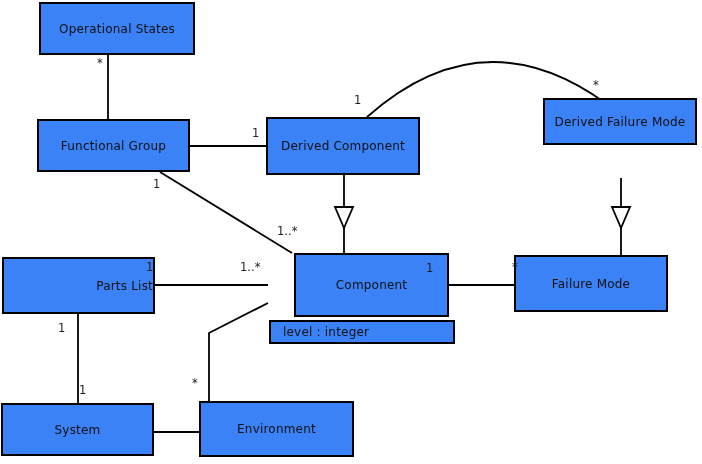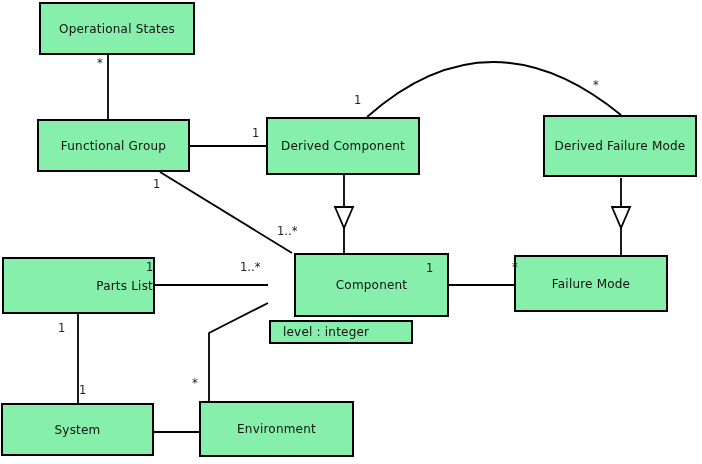--- a/index.html
+++ b/index.html
@@ -27,21 +27,21 @@
     fill: none;
   }
   .wires polygon {
     fill: #ffffff;
     stroke: #000000;
     stroke-width: 1.8;
   }
   .cls {
     position: absolute;
     box-sizing: border-box;
-    background: #86efac;
+    background: #3b82f6;
     border: 2px solid #000000;
     display: flex;
     align-items: center;
     justify-content: center;
     text-align: center;
     font-size: 12px;
     color: #111111;
     z-index: 2;
     letter-spacing: 0.2px;
   }
@@ -91,32 +91,32 @@
   </div>
 
   <div class="cls" style="left:37px;  top:119px; width:153px; height:53px;">
     <span>Functional Group</span>
   </div>
 
   <div class="cls" style="left:266px; top:117px; width:154px; height:58px;">
     <span>Derived Component</span>
   </div>
 
-  <div class="cls" style="left:543px; top:115px; width:154px; height:62px;">
+  <div class="cls" style="left:543px; top:98px; width:154px; height:47px;">
     <span>Derived Failure Mode</span>
   </div>
 
   <div class="cls" style="left:2px;   top:257px; width:153px; height:57px;justify-content:flex-end;">
     <span>Parts List</span>
   </div>
 
   <div class="cls" style="left:268px; top:253px; width:155px; height:64px;margin-left:26px;">
     <span>Component</span>
   </div>
-  <div class="cls attr-box" style="left:269px; top:320px; width:144px; height:24px;">
+  <div class="cls attr-box" style="left:269px; top:320px; width:186px; height:24px;">
     <span>level : integer</span>
   </div>
 
   <div class="cls" style="left:514px; top:255px; width:154px; height:57px;">
     <span>Failure Mode</span>
   </div>
 
   <div class="cls" style="left:1px;   top:403px; width:153px; height:53px;">
     <span>System</span>
   </div>

